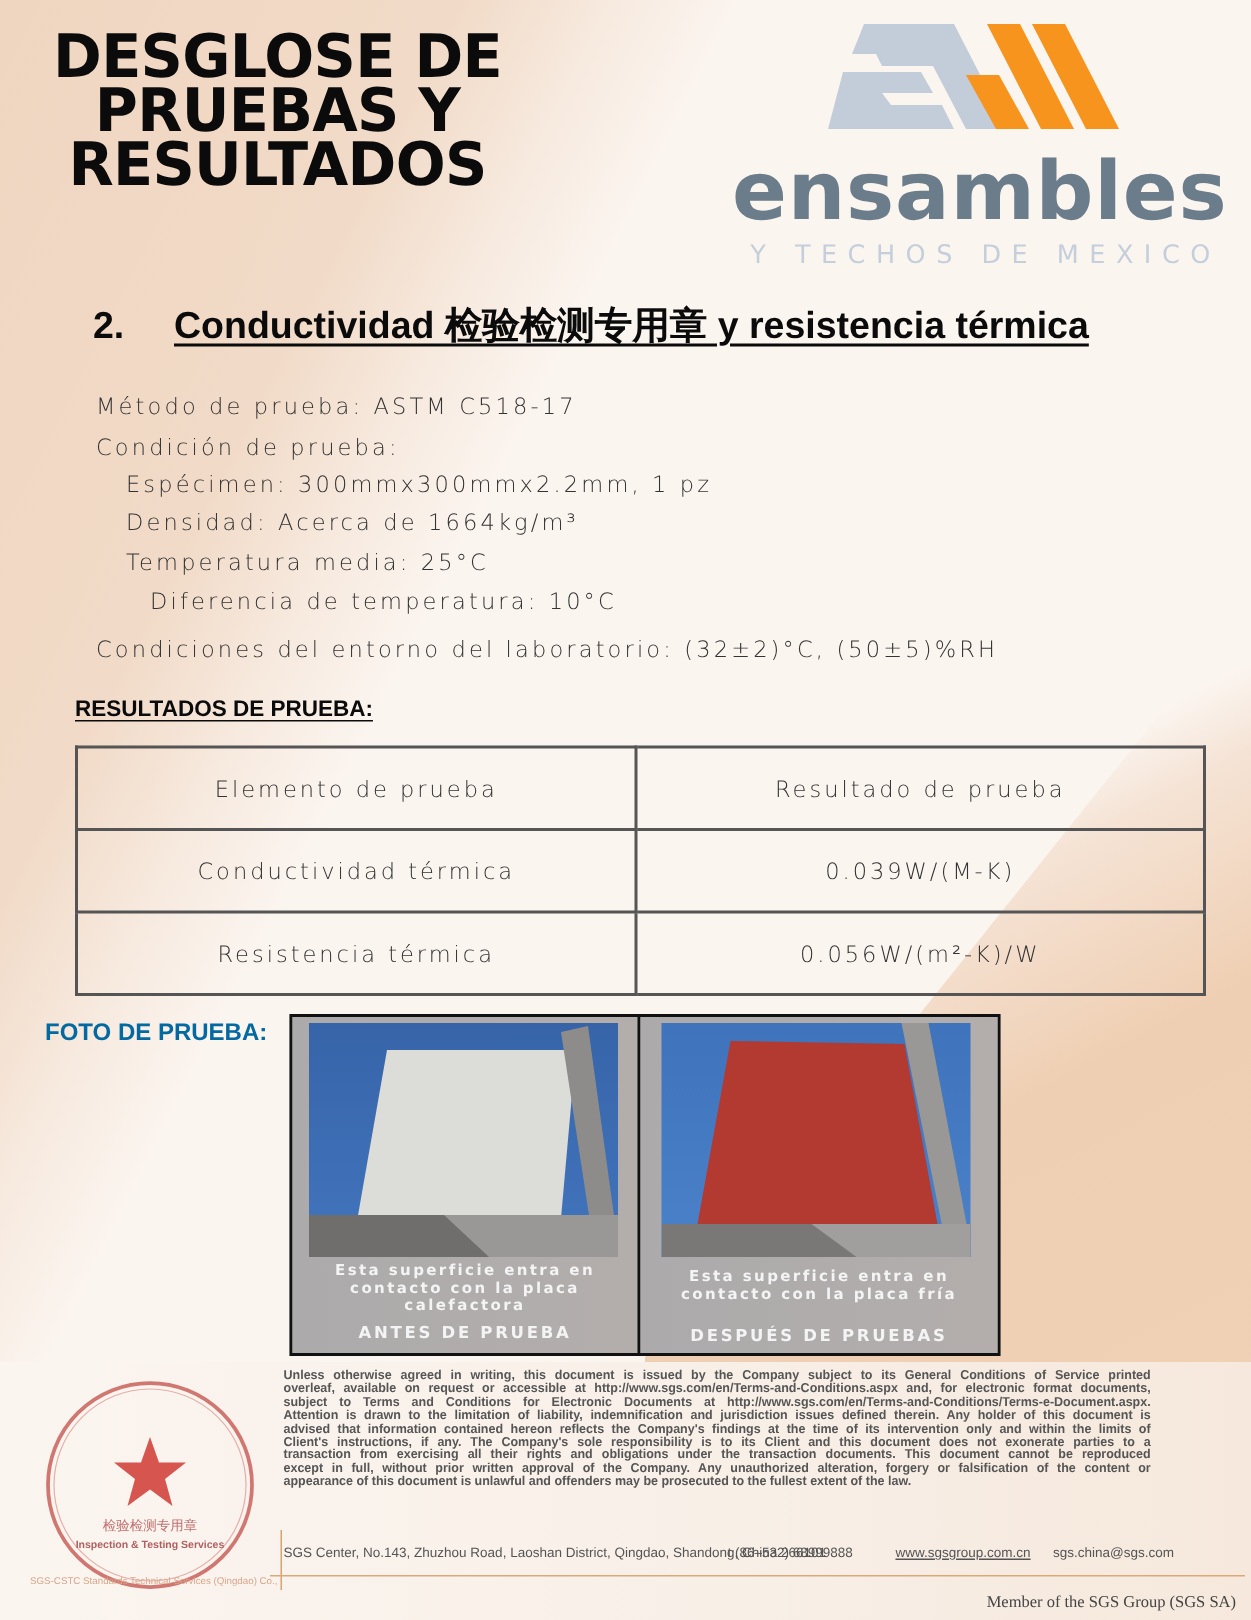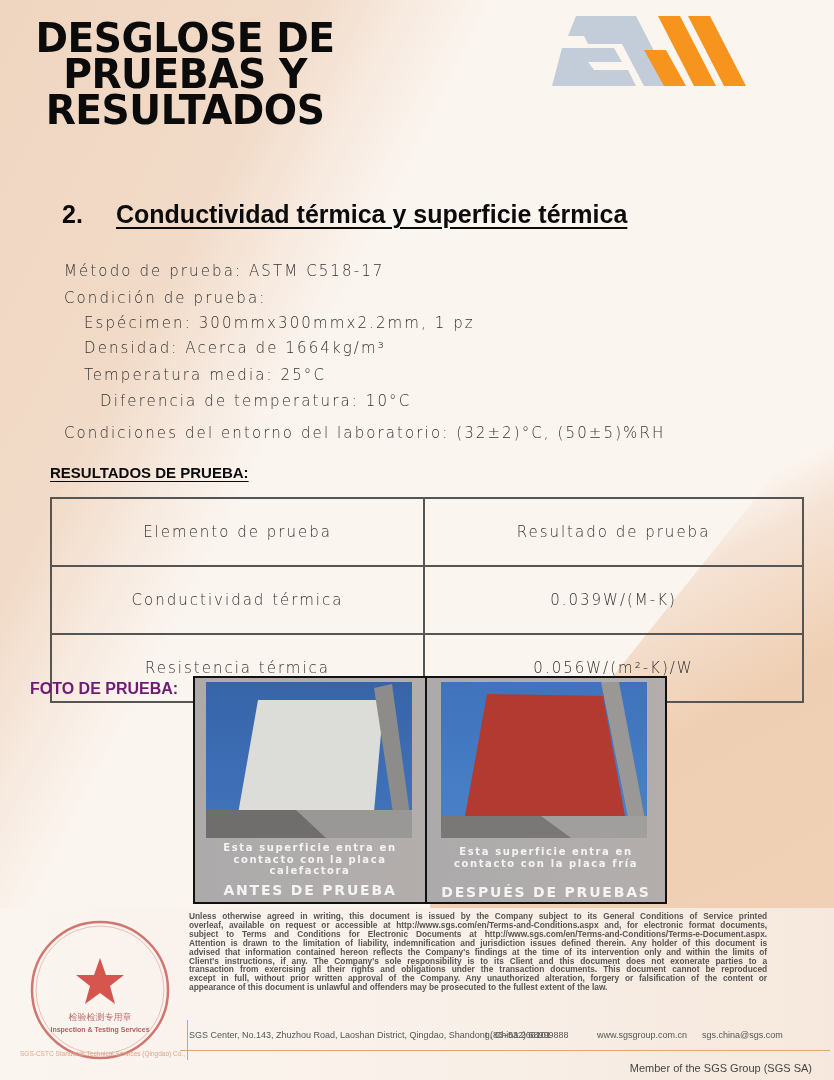--- a/index.html
+++ b/index.html
@@ -76,26 +76,26 @@
   .results-table {
     position: absolute; left: 50px; top: 497px; width: 754px; height: 165px;
     border-collapse: collapse;
   }
   .results-table td {
     border: 2px solid #555;
     font-family: "DejaVu Sans", sans-serif; font-size: 15px; letter-spacing: 2px;
     color: #333; text-align: center; vertical-align: middle; font-weight: 300;
   }
   .results-table td.c1 { width: 373px; }
-  .results-table tr { height: 68px; }
+  .results-table tr { height: 55px; }
 
   
   .photo-label {
     position: absolute; left: 30px; top: 680px; white-space: nowrap;
-    font-family: "Liberation Sans", sans-serif; font-weight: bold; font-size: 16px; color: #701a75;
+    font-family: "Liberation Sans", sans-serif; font-weight: bold; font-size: 16px; color: #0369a1;
   }
   .photo-frame {
     position: absolute; left: 193px; top: 676px; width: 474px; height: 228px;
     border: 2px solid #111; background: #b0aeae; display: flex;
   }
   .photo-panel {
     position: relative; height: 100%;
     background: linear-gradient(90deg, #acaaab, #b3aeac);
   }
   .photo-panel.p1 { width: 232px; border-right: 2px solid #111; }
@@ -103,21 +103,21 @@
   .photo-img { position: absolute; top: 4px; height: 156px; overflow: hidden; background: #3b6cb3; }
   .p1 .photo-img { left: 11px; width: 206px; background: linear-gradient(180deg,#3764a9,#4275bd); }
   .p2 .photo-img { left: 14px; width: 206px; background: linear-gradient(180deg,#3f73bb,#4a82c9); }
   .caption {
     position: absolute; left: 0; width: 100%; text-align: center;
     font-family: "DejaVu Sans", sans-serif; font-weight: bold; font-size: 10px;
     letter-spacing: 1.6px; color: #f4f4f4; line-height: 11.5px;
   }
   .caption-head {
     position: absolute; left: 0; width: 100%; text-align: center;
-    font-family: "DejaVu Sans", sans-serif; font-weight: bold; font-size: 14px;
+    font-family: "DejaVu Sans", sans-serif; font-weight: bold; font-size: 11px;
     letter-spacing: 1.8px; color: #f4f4f4;
   }
 
   
   .footer-strip {
     position: absolute; left: 0; top: 908px; width: 834px; height: 172px;
     background: linear-gradient(90deg, #fbf5f0 0%, #f8efe7 60%, #f6e8dc 100%);
   }
   .stamp { position: absolute; left: 18px; top: 912px; width: 170px; height: 160px; }
   .disclaimer {
@@ -133,22 +133,22 @@
   }
   .addr-row {
     position: absolute; left: 189px; top: 1030px; width: 640px; white-space: nowrap;
     font-family: "Liberation Sans", sans-serif; font-size: 9px; color: #555;
     display: flex; gap: 0;
   }
   .addr-row span { display: inline-block; }
   .addr-vline { position: absolute; left: 187px; top: 1020px; width: 1px; height: 40px; background: #d8a36c; }
   .addr-hline { position: absolute; left: 180px; top: 1050px; width: 650px; height: 1px; background: #dba978; }
   .member {
-    position: absolute; right: 22px; top: 1062px; white-space: nowrap;
-    font-family: Liberation Sans, sans-serif; font-size: 11px; color: #444;
+    position: absolute; right: 10px; top: 1062px; white-space: nowrap;
+    font-family: Liberation Serif, serif; font-size: 11px; color: #444;
   }
 </style>
 </head>
 <body>
 
 <div class="bg-shape bg-topleft"></div>
 <div class="bg-shape bg-right"></div>
 
 <div class="title-block">
   <span class="title-line">DESGLOSE DE</span>
@@ -159,24 +159,26 @@
 <div class="logo">
   <svg class="logo-mark" viewBox="0 0 210 82">
 
     <polygon points="28,6 88,6 124,76 96,76 74,34 40,34 36,26 20,26" fill="#c3ccd9"></polygon>
     <polygon points="14,38 66,38 74,52 40,52 46,60 80,60 88,76 4,76" fill="#c3ccd9"></polygon>
 
     <polygon points="96,40 118,40 138,76 116,76" fill="#f7941d"></polygon>
     <polygon points="110,6 132,6 168,76 146,76" fill="#f7941d"></polygon>
     <polygon points="140,6 162,6 198,76 176,76" fill="#f7941d"></polygon>
   </svg>
+  <div class="logo-word">ensambles</div>
+  <div class="logo-sub">Y TECHOS DE MEXICO</div>
 </div>
 
 <div class="section-heading">
-  <span class="num">2.</span><span class="txt">Conductividad térmica y superficie térmica</span>
+  <span class="num">2.</span><span class="txt">Conductividad 检验检测专用章 y resistencia térmica</span>
 </div>
 
 <div class="spec-line" style="left:64px; top:262px;">Método de prueba: ASTM C518-17</div>
 <div class="spec-line" style="left:64px; top:289px;">Condición de prueba:</div>
 <div class="spec-line" style="left:84px; top:314px;">Espécimen: 300mmx300mmx2.2mm, 1 pz</div>
 <div class="spec-line" style="left:84px; top:339px;">Densidad: Acerca de 1664kg/m³</div>
 <div class="spec-line" style="left:84px; top:366px;">Temperatura media: 25°C</div>
 <div class="spec-line" style="left:100px; top:392px;">Diferencia de temperatura: 10°C</div>
 <div class="spec-line" style="left:64px; top:424px;">Condiciones del entorno del laboratorio: (32±2)°C, (50±5)%RH</div>
 
@@ -255,17 +257,17 @@
   <div>except in full, without prior written approval of the Company. Any unauthorized alteration, forgery or falsification of the content or</div>
   <div style="text-align-last:left;">appearance of this document is unlawful and offenders may be prosecuted to the fullest extent of the law.</div>
 </div>
 <div class="attention">
 </div>
 
 <div class="addr-vline"></div>
 <div class="addr-row">
   <span style="width:296px;">SGS Center, No.143, Zhuzhou Road, Laoshan District, Qingdao, Shandong, China 266101</span>
   <span style="width:112px;">t (86–532) 68999888</span>
-  <span style="width:105px;">www.sgsgroup.com.cn</span>
+  <span style="width:105px;text-decoration:underline;">www.sgsgroup.com.cn</span>
   <span>sgs.china@sgs.com</span>
 </div>
 <div class="addr-hline"></div>
 <div class="member">Member of the SGS Group (SGS SA)</div>
 
 </body></html>

